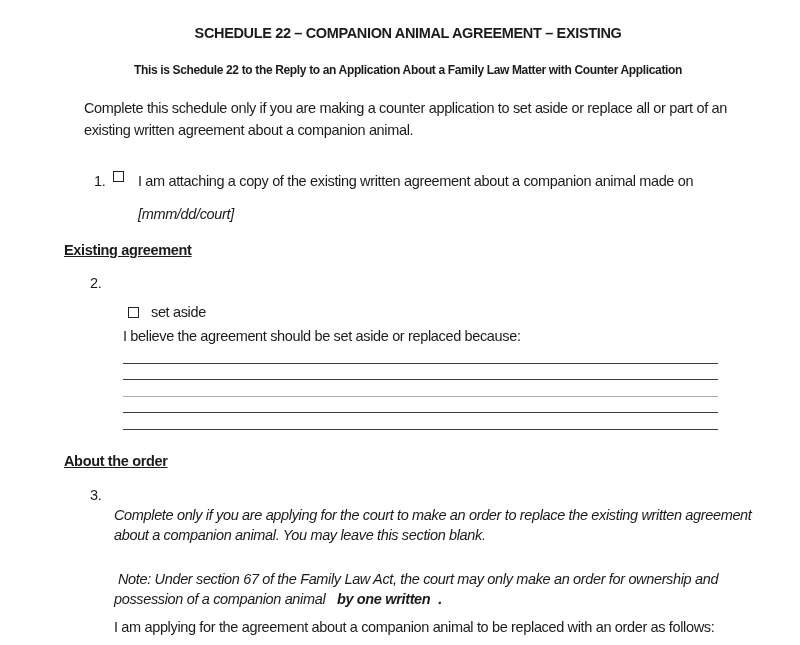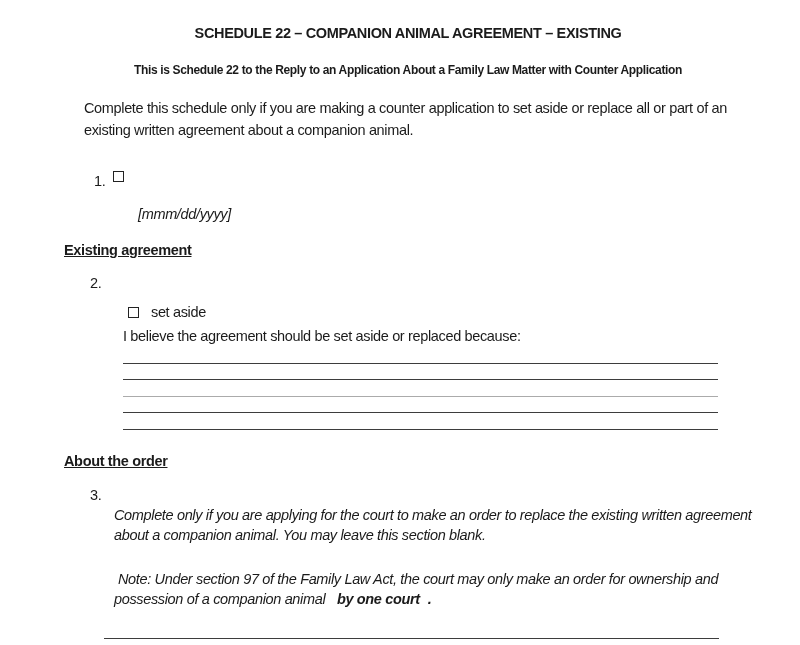--- a/index.html
+++ b/index.html
@@ -61,22 +61,23 @@
 
   <div class="doc-subtitle">This is Schedule 22 to the Reply to an Application About a Family Law Matter with Counter Application</div>
 
   <div class="intro">Complete this schedule only if you are making a counter application to set aside or replace all or part of an
 existing written agreement about a companion animal.</div>
 
   <div class="item1">
     <div class="item1-row">
       <span class="num1">1.</span>
       <span class="checkbox"></span>
+      <span class="cb-label">I am attaching a copy of the existing written agreement about a companion animal made on</span>
     </div>
-    <div class="item1-date italic">[mmm/dd/yyyy]</div>
+    <div class="item1-date italic">[mmm/dd/court]</div>
   </div>
 
   <div class="section-heading heading-existing">Existing agreement</div>
 
   <div class="item2-row">
     <span class="num2">2.</span>
   </div>
 
   <div class="option">
     <span class="checkbox"></span>
@@ -94,22 +95,23 @@
       <div class="write-line"></div>
     </div>
 
   <div class="section-heading heading-order">About the order</div>
 
   <div class="item3">
     <span class="num3">3.</span>
     <div class="item3-text">
       <div class="para-prewrap italic">Complete only if you are applying for the court to make an order to replace the existing written agreement
 about a companion animal. You may leave this section blank.</div>
-      <div class="para-prewrap"><span class="italic">Note: Under section 97 of the Family Law Act, the court may only make an order for ownership and
-possession of a companion animal </span><span class="bold-italic">by one court</span><span class="bold-italic">.</span></div>
+      <div class="para-prewrap"><span class="italic">Note: Under section 67 of the Family Law Act, the court may only make an order for ownership and
+possession of a companion animal </span><span class="bold-italic">by one written</span><span class="bold-italic">.</span></div>
+      <div>I am applying for the agreement about a companion animal to be replaced with an order as follows:</div>
     </div>
   </div>
 
   <div class="lines lines-bottom">
       <div class="write-line"></div>
       <div class="write-line"></div>
       <div class="write-line"></div>
       <div class="write-line"></div>
       <div class="write-line"></div>
       <div class="write-line"></div>

